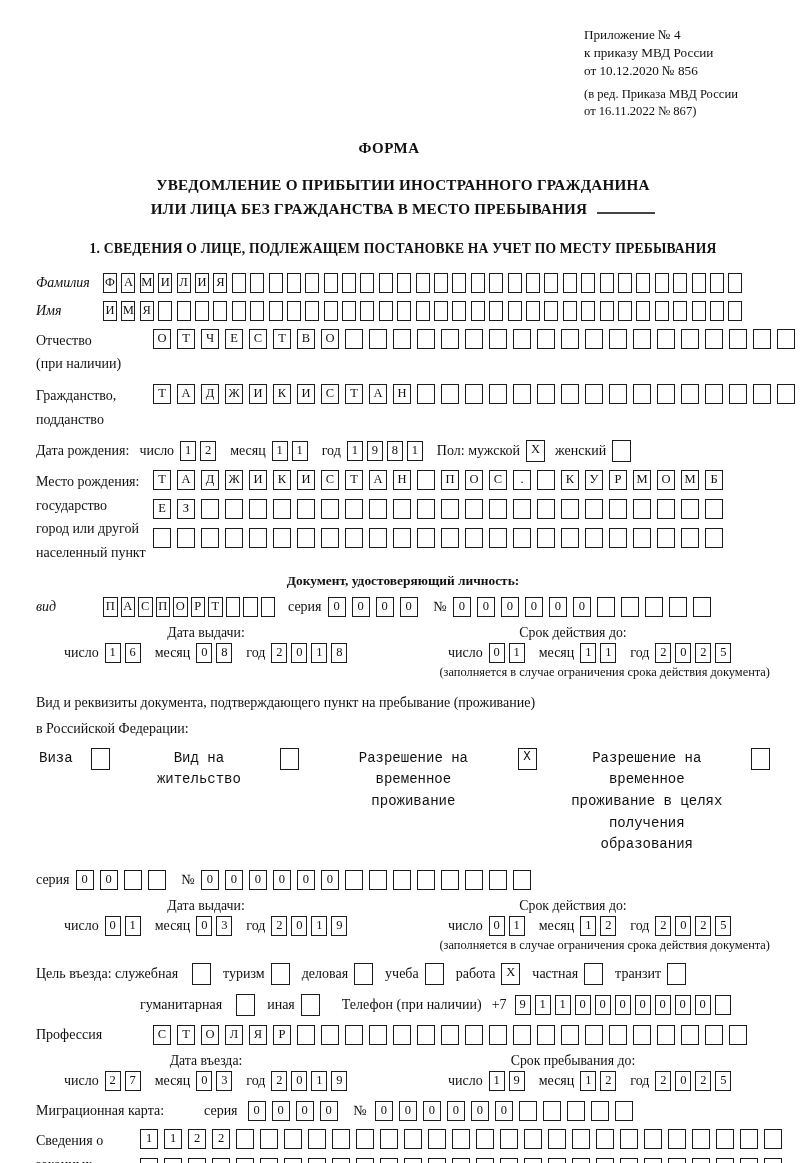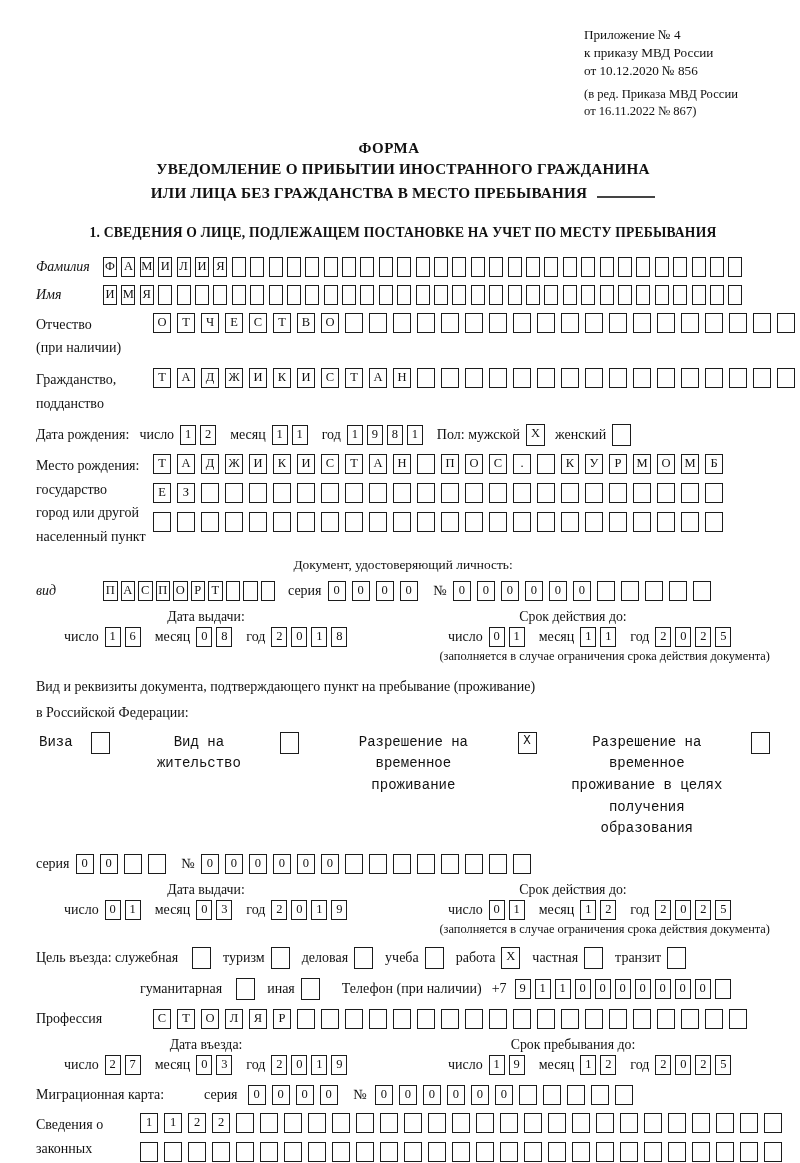--- a/index.html
+++ b/index.html
@@ -7,21 +7,21 @@
        font-family:"Liberation Serif","DejaVu Serif",serif;font-size:14px;}
   .page{padding:26px 30px 10px 36px;box-sizing:border-box;}
 
   
   .appendix{margin-left:548px;font-size:13.2px;line-height:1.38;}
   .appendix .ed{font-size:12.6px;}
   .appendix .ed-first{margin-top:5px;}
   .forma{font-weight:bold;font-size:15px;text-align:center;margin:20px 28px 0 0;letter-spacing:.5px;}
 
   
-  .doc-title{font-weight:bold;font-size:15.2px;text-align:center;line-height:1.55;letter-spacing:.2px;}
+  .doc-title{font-weight:bold;font-size:15.2px;text-align:center;line-height:1.55;margin-top:16px;letter-spacing:.2px;}
   .blank-line{display:inline-block;width:58px;border-bottom:2px solid #444;height:.85em;margin-left:10px;}
   .sec-heading{font-weight:bold;font-size:13.6px;text-align:center;margin:20px 0 16px 0;letter-spacing:.2px;}
 
   
   .cells{white-space:nowrap;display:inline-block;}
   .cell{display:inline-block;box-sizing:border-box;width:14px;height:20px;border:1.6px solid #1c1c1c;
         margin-right:4.4px;text-align:center;line-height:17px;font-size:12.5px;vertical-align:middle;background:#fff;}
   .med-cells .cell{width:14.5px;margin-right:3px;}
   .wide-cells .cell{width:18px;margin-right:6px;}
   .date-cells .cell{width:16px;margin-right:4px;}
@@ -32,21 +32,21 @@
   .row-top{align-items:flex-start;}
   .lbl{display:inline-block;}
   .w67{width:67px;flex:0 0 67px;font-style:italic;}
   .w117{width:117px;flex:0 0 117px;}
   .w104{width:104px;flex:0 0 104px;}
   .lblcol{line-height:1.7;}
   .stack .cellrow{margin-bottom:9px;}
   .dlbl{margin:0 6px 0 10px;}
   .dlbl-first{margin-left:0;}
 
-  .doc-heading{font-weight:normal;font-size:13.4px;text-align:center;margin:2px 0 8px 0;}
+  .doc-heading{font-weight:bold;font-size:13.4px;text-align:center;margin:2px 0 8px 0;}
 
   .caption-row{display:flex;font-size:13.8px;margin-bottom:2px;}
   .cap-left{width:340px;text-align:center;}
   .cap-right{flex:1;text-align:center;}
   .date-row{display:flex;align-items:center;margin-bottom:2px;}
   .dgroup{display:flex;align-items:center;}
   .dgroup-left{width:340px;box-sizing:border-box;padding-left:28px;}
   .dgroup-right{margin-left:72px;}
   .note{font-size:12.4px;text-align:right;margin:2px 0 10px 0;}
 

